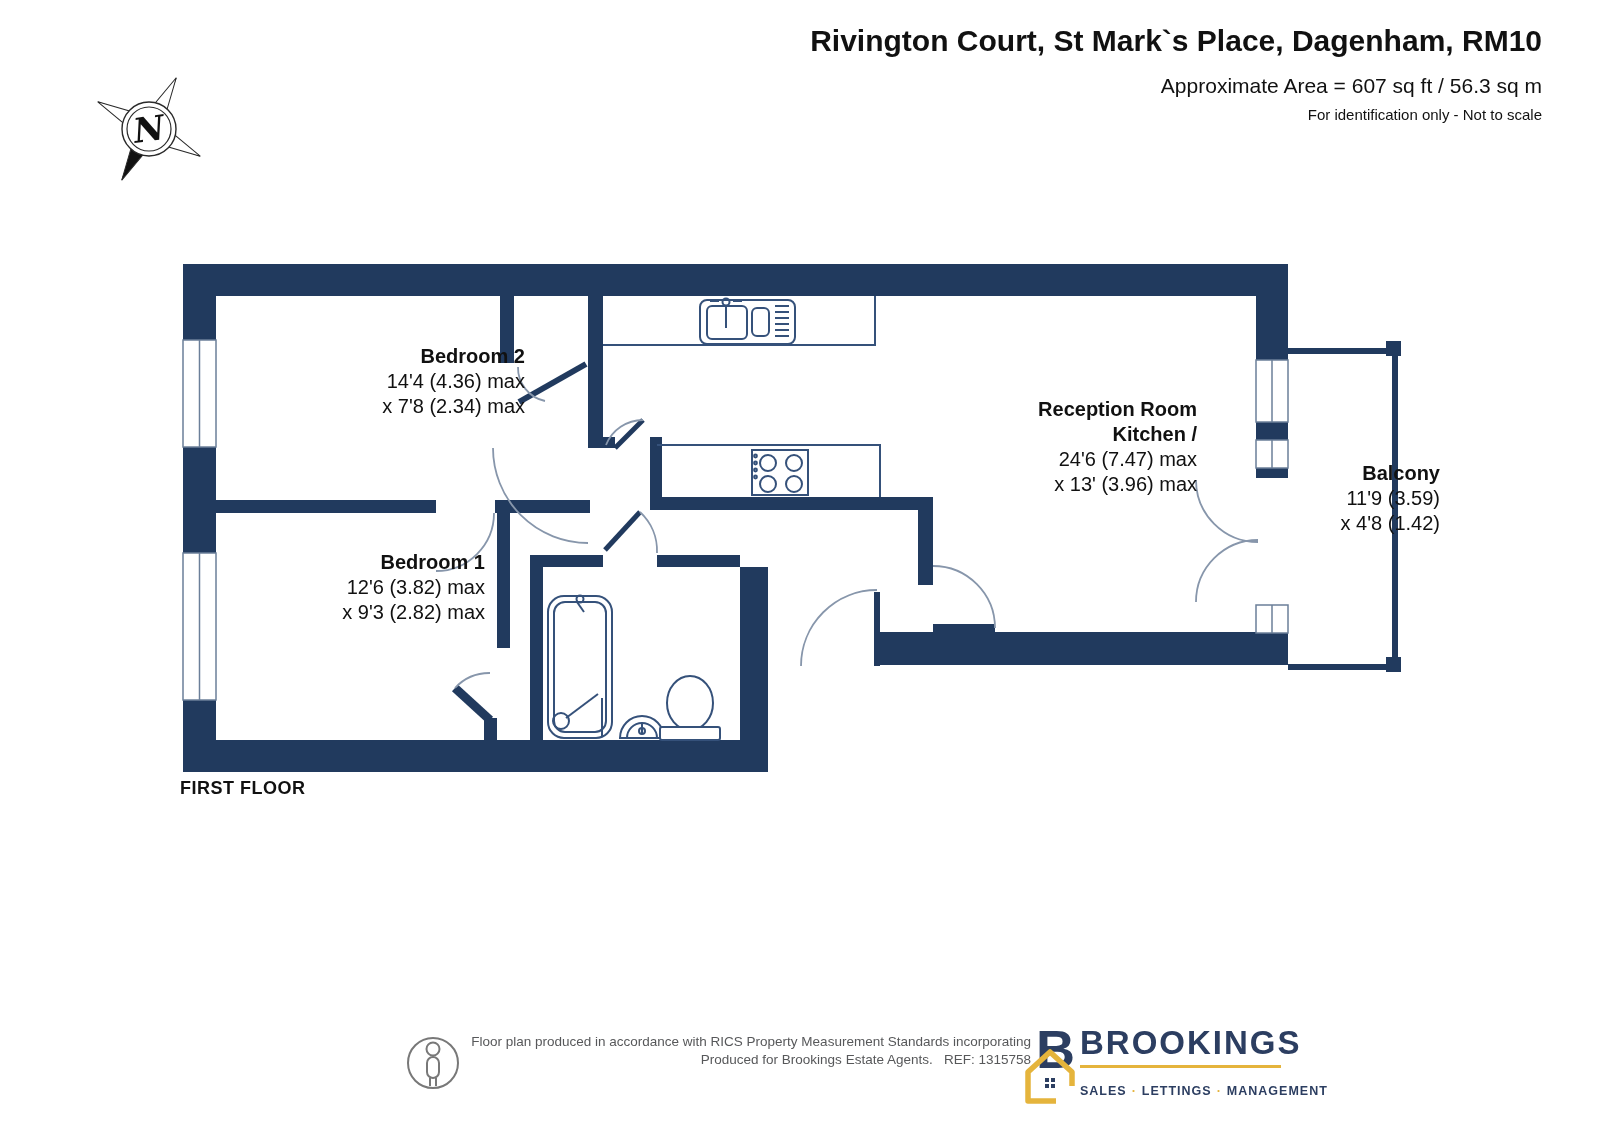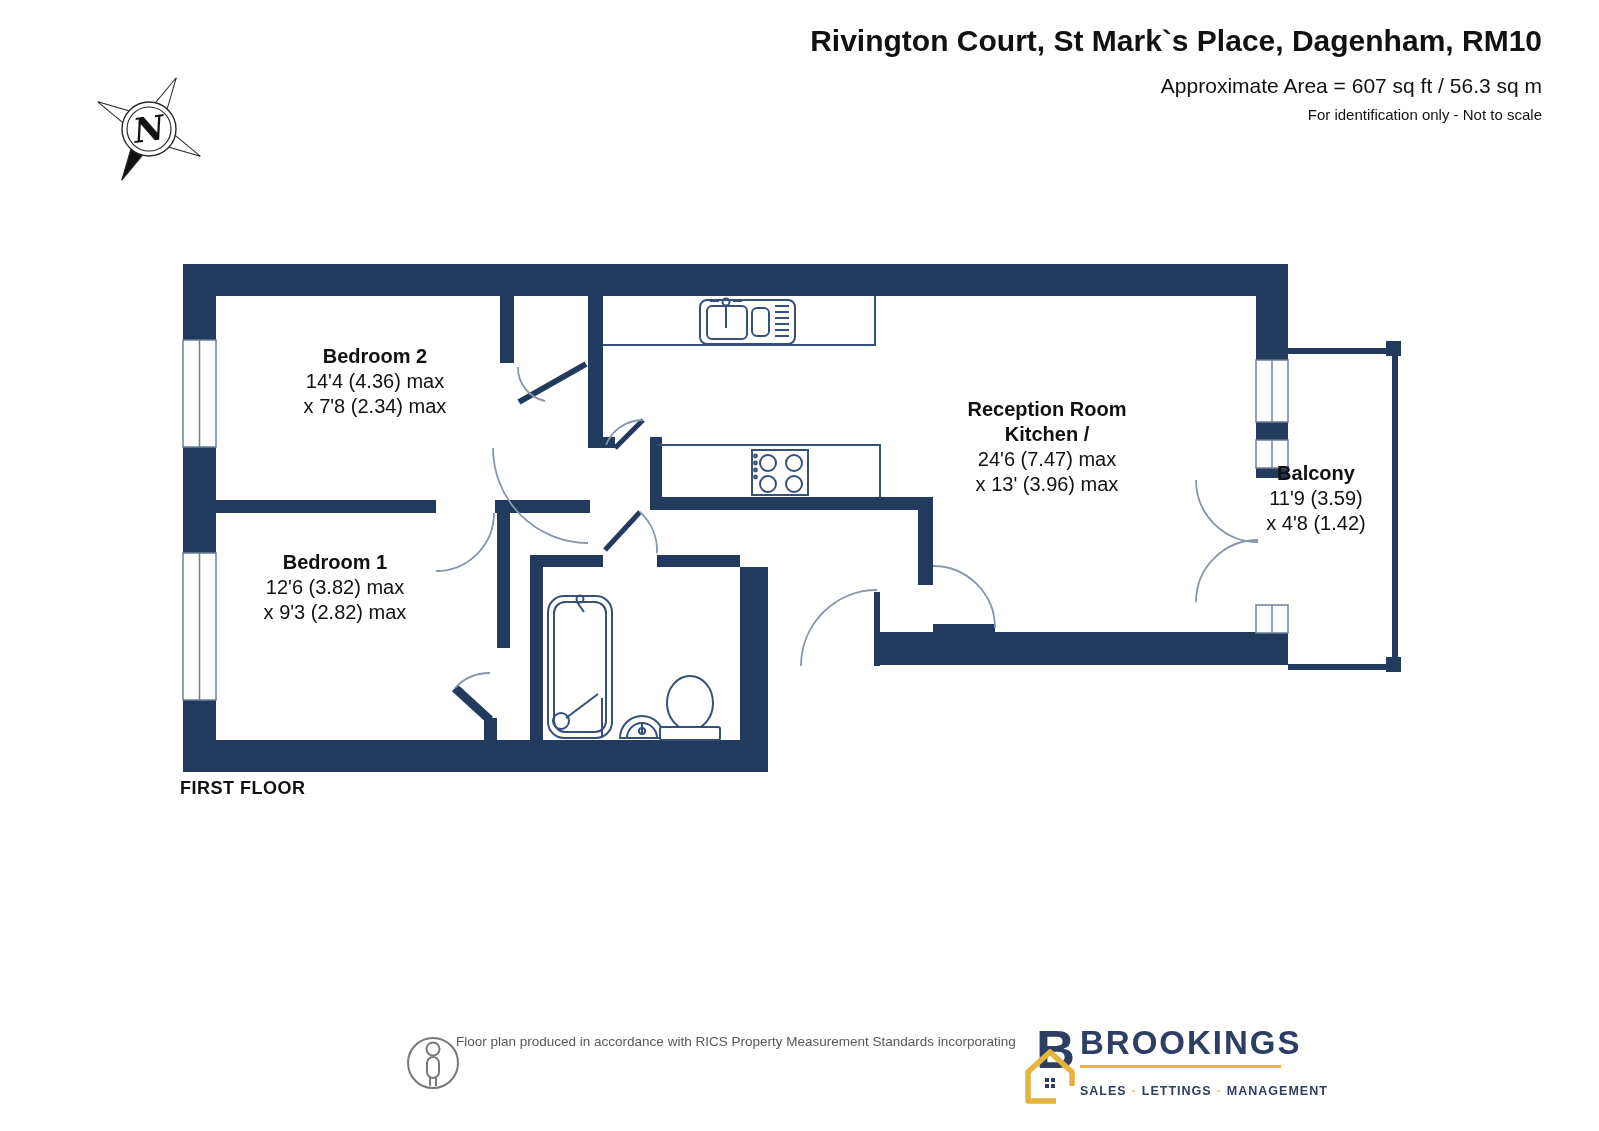--- a/index.html
+++ b/index.html
@@ -4,25 +4,25 @@
 <style>
   html,body{margin:0;padding:0;background:#ffffff;}
   body{width:1599px;height:1131px;position:relative;overflow:hidden;
        font-family:"Liberation Sans",sans-serif;color:#111;}
   .abs{position:absolute;}
   
   .title{right:57px;top:24px;font-size:30px;font-weight:bold;white-space:nowrap;}
   .area{right:57px;top:74px;font-size:21px;white-space:nowrap;}
   .ident{right:57px;top:106px;font-size:15px;white-space:nowrap;}
   
-  .room{width:300px;text-align:center;line-height:25px;font-size:20px;}
+  .room{width:300px;text-align:right;line-height:25px;font-size:20px;}
   .room .rname{font-weight:bold;}
   .floorlbl{left:180px;top:778px;font-size:18px;font-weight:bold;letter-spacing:.5px;}
   
-  .foot{left:456px;top:1033px;width:575px;font-size:13.5px;line-height:17.5px;color:#57585a;}
+  .foot{left:456px;top:1033px;width:575px;font-size:13.5px;line-height:17.5px;color:#57585a;text-align:right;}
   .brand{left:1080px;top:1025px;}
   .brandname{font-size:33px;font-weight:bold;letter-spacing:2px;color:#2c3e61;line-height:36px;}
   .goldrule{display:block;width:201px;height:3px;background:#e5b43c;margin-top:4px;}
   .tagline{margin-top:16px;font-size:12.5px;font-weight:bold;letter-spacing:1px;color:#2c3e61;white-space:nowrap;}
   .tagline .dot{color:#e5b43c;padding:0 5px;}
   svg{display:block;}
 </style>
 </head>
 <body>
 
@@ -214,20 +214,21 @@
 <svg class="abs" style="left:406px;top:1030px" width="54" height="66" viewBox="0 0 54 66">
   <circle cx="27" cy="33" r="25" fill="none" stroke="#787878" stroke-width="2"></circle>
   <circle cx="27" cy="19" r="6.5" fill="none" stroke="#787878" stroke-width="2"></circle>
   <rect x="21" y="27" width="12" height="21" rx="6" fill="none" stroke="#787878" stroke-width="2"></rect>
   <line x1="24" y1="48" x2="24" y2="56" stroke="#787878" stroke-width="2"></line>
   <line x1="30" y1="48" x2="30" y2="56" stroke="#787878" stroke-width="2"></line>
 </svg>
 
 <div class="abs foot">
   <div>Floor plan produced in accordance with RICS Property Measurement Standards incorporating</div>
+  <div>Produced for Brookings Estate Agents.&nbsp;&nbsp; REF: 1315758</div>
 </div>
 
 <svg class="abs" style="left:1020px;top:1022px" width="58" height="84" viewBox="0 0 58 84">
   <text x="16" y="46" font-family="Liberation Sans, sans-serif" font-weight="bold" font-size="54" fill="#2c3e61">B</text>
   <path d="M 52,64 V 50 L 30,30 L 8,50 V 79 H 36" fill="none" stroke="#e5b43c" stroke-width="5.5" stroke-linejoin="round"></path>
   <g fill="#2c3e61">
     <rect x="25" y="56" width="4" height="4"></rect>
       <rect x="31" y="56" width="4" height="4"></rect>
     <rect x="25" y="62" width="4" height="4"></rect>
       <rect x="31" y="62" width="4" height="4"></rect>

